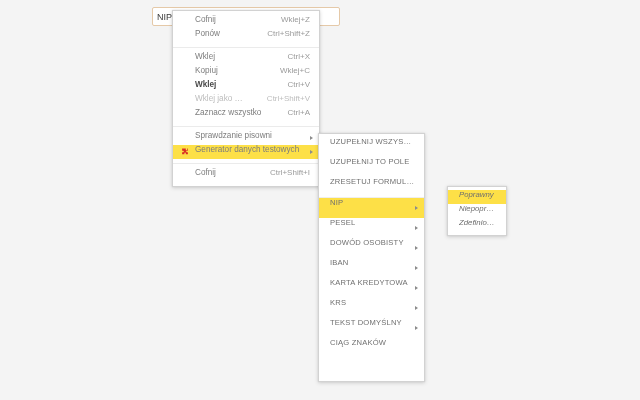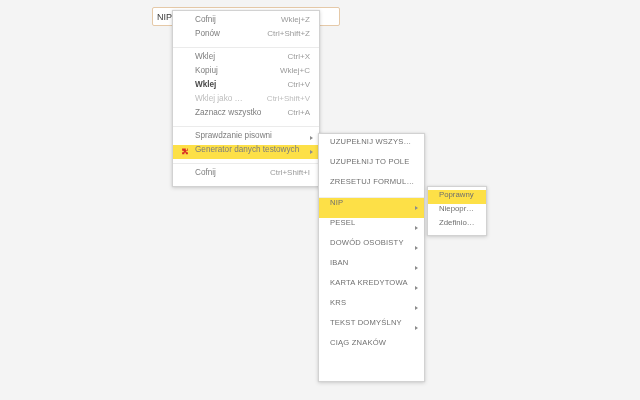--- a/index.html
+++ b/index.html
@@ -128,24 +128,25 @@
     padding: 0 9px 0 11px;
     font-size: 7.6px;
     letter-spacing: 0.15px;
     color: #6f6f6f;
   }
   #menu-generator .menu-item .label { letter-spacing: 0.2px; }
   #menu-generator .menu-sep { margin: 0; background: #eeeeee; }
 
   
   #menu-nip {
-    left: 427px;
+    left: 447px;
     top: 186px;
     width: 60px;
     padding: 3px 0;
+    font-style: italic;
   }
   #menu-nip .menu-item {
     height: 14px;
     padding: 0 8px 0 11px;
     font-size: 7.8px;
     color: #6f6f6f;
   }
 </style>
 </head>
 <body>

